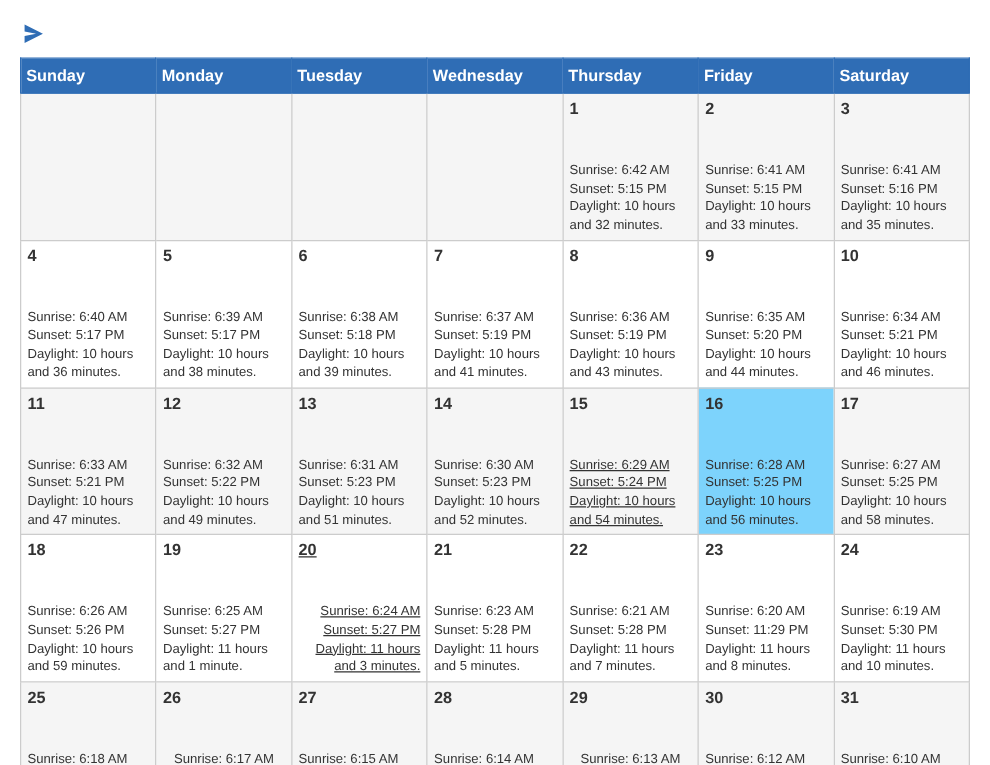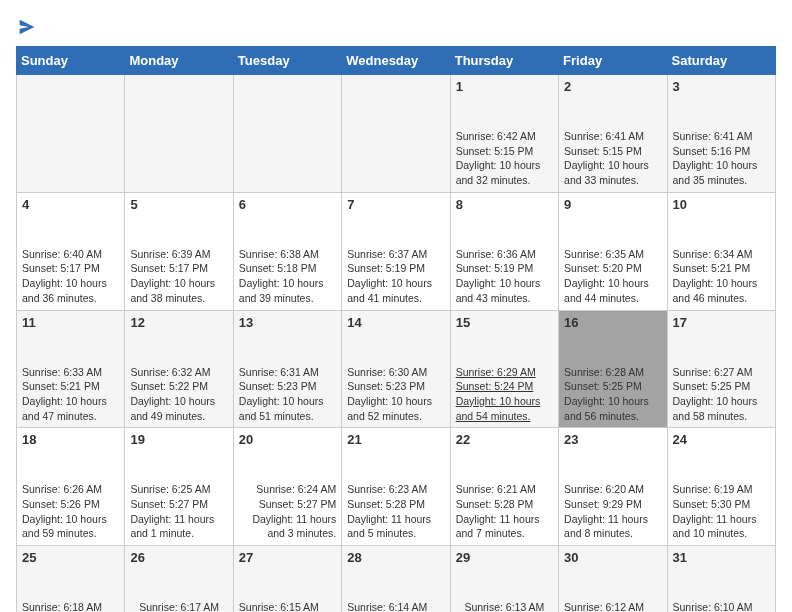--- a/index.html
+++ b/index.html
@@ -231,21 +231,21 @@
 Daylight: 10 hours
 and 52 minutes.</div>
         </td>
         <td style="background: rgb(245, 245, 245);">
           <span class="day-number">15</span>
           <div class="day-info" style="white-space: pre-line; text-decoration: underline;">Sunrise: 6:29 AM
 Sunset: 5:24 PM
 Daylight: 10 hours
 and 54 minutes.</div>
         </td>
-        <td style="background: #a3a3a3;">
+        <td style="background: #7dd3fc;">
           <span class="day-number">16</span>
           <div class="day-info" style="white-space: pre-line;">Sunrise: 6:28 AM
 Sunset: 5:25 PM
 Daylight: 10 hours
 and 56 minutes.</div>
         </td>
         <td style="background: rgb(245, 245, 245);">
           <span class="day-number">17</span>
           <div class="day-info" style="white-space: pre-line;">Sunrise: 6:27 AM
 Sunset: 5:25 PM
@@ -261,21 +261,21 @@
 Daylight: 10 hours
 and 59 minutes.</div>
         </td>
         <td style="background: rgb(255, 255, 255);">
           <span class="day-number">19</span>
           <div class="day-info" style="white-space: pre-line;">Sunrise: 6:25 AM
 Sunset: 5:27 PM
 Daylight: 11 hours
 and 1 minute.</div>
         </td>
-        <td style="background: rgb(255, 255, 255);">
+        <td style="background: rgb(255, 255, 255); text-decoration: underline;">
           <span class="day-number">20</span>
           <div class="day-info" style="white-space: pre-line; text-align: right;">Sunrise: 6:24 AM
 Sunset: 5:27 PM
 Daylight: 11 hours
 and 3 minutes.</div>
         </td>
         <td style="background: rgb(255, 255, 255);">
           <span class="day-number">21</span>
           <div class="day-info" style="white-space: pre-line;">Sunrise: 6:23 AM
 Sunset: 5:28 PM
@@ -285,21 +285,21 @@
         <td style="background: rgb(255, 255, 255);">
           <span class="day-number">22</span>
           <div class="day-info" style="white-space: pre-line;">Sunrise: 6:21 AM
 Sunset: 5:28 PM
 Daylight: 11 hours
 and 7 minutes.</div>
         </td>
         <td style="background: rgb(255, 255, 255);">
           <span class="day-number">23</span>
           <div class="day-info" style="white-space: pre-line;">Sunrise: 6:20 AM
-Sunset: 9:29 PM
+Sunset: 11:29 PM
 Daylight: 11 hours
 and 8 minutes.</div>
         </td>
         <td style="background: rgb(255, 255, 255);">
           <span class="day-number">24</span>
           <div class="day-info" style="white-space: pre-line;">Sunrise: 6:19 AM
 Sunset: 5:30 PM
 Daylight: 11 hours
 and 10 minutes.</div>
         </td>

